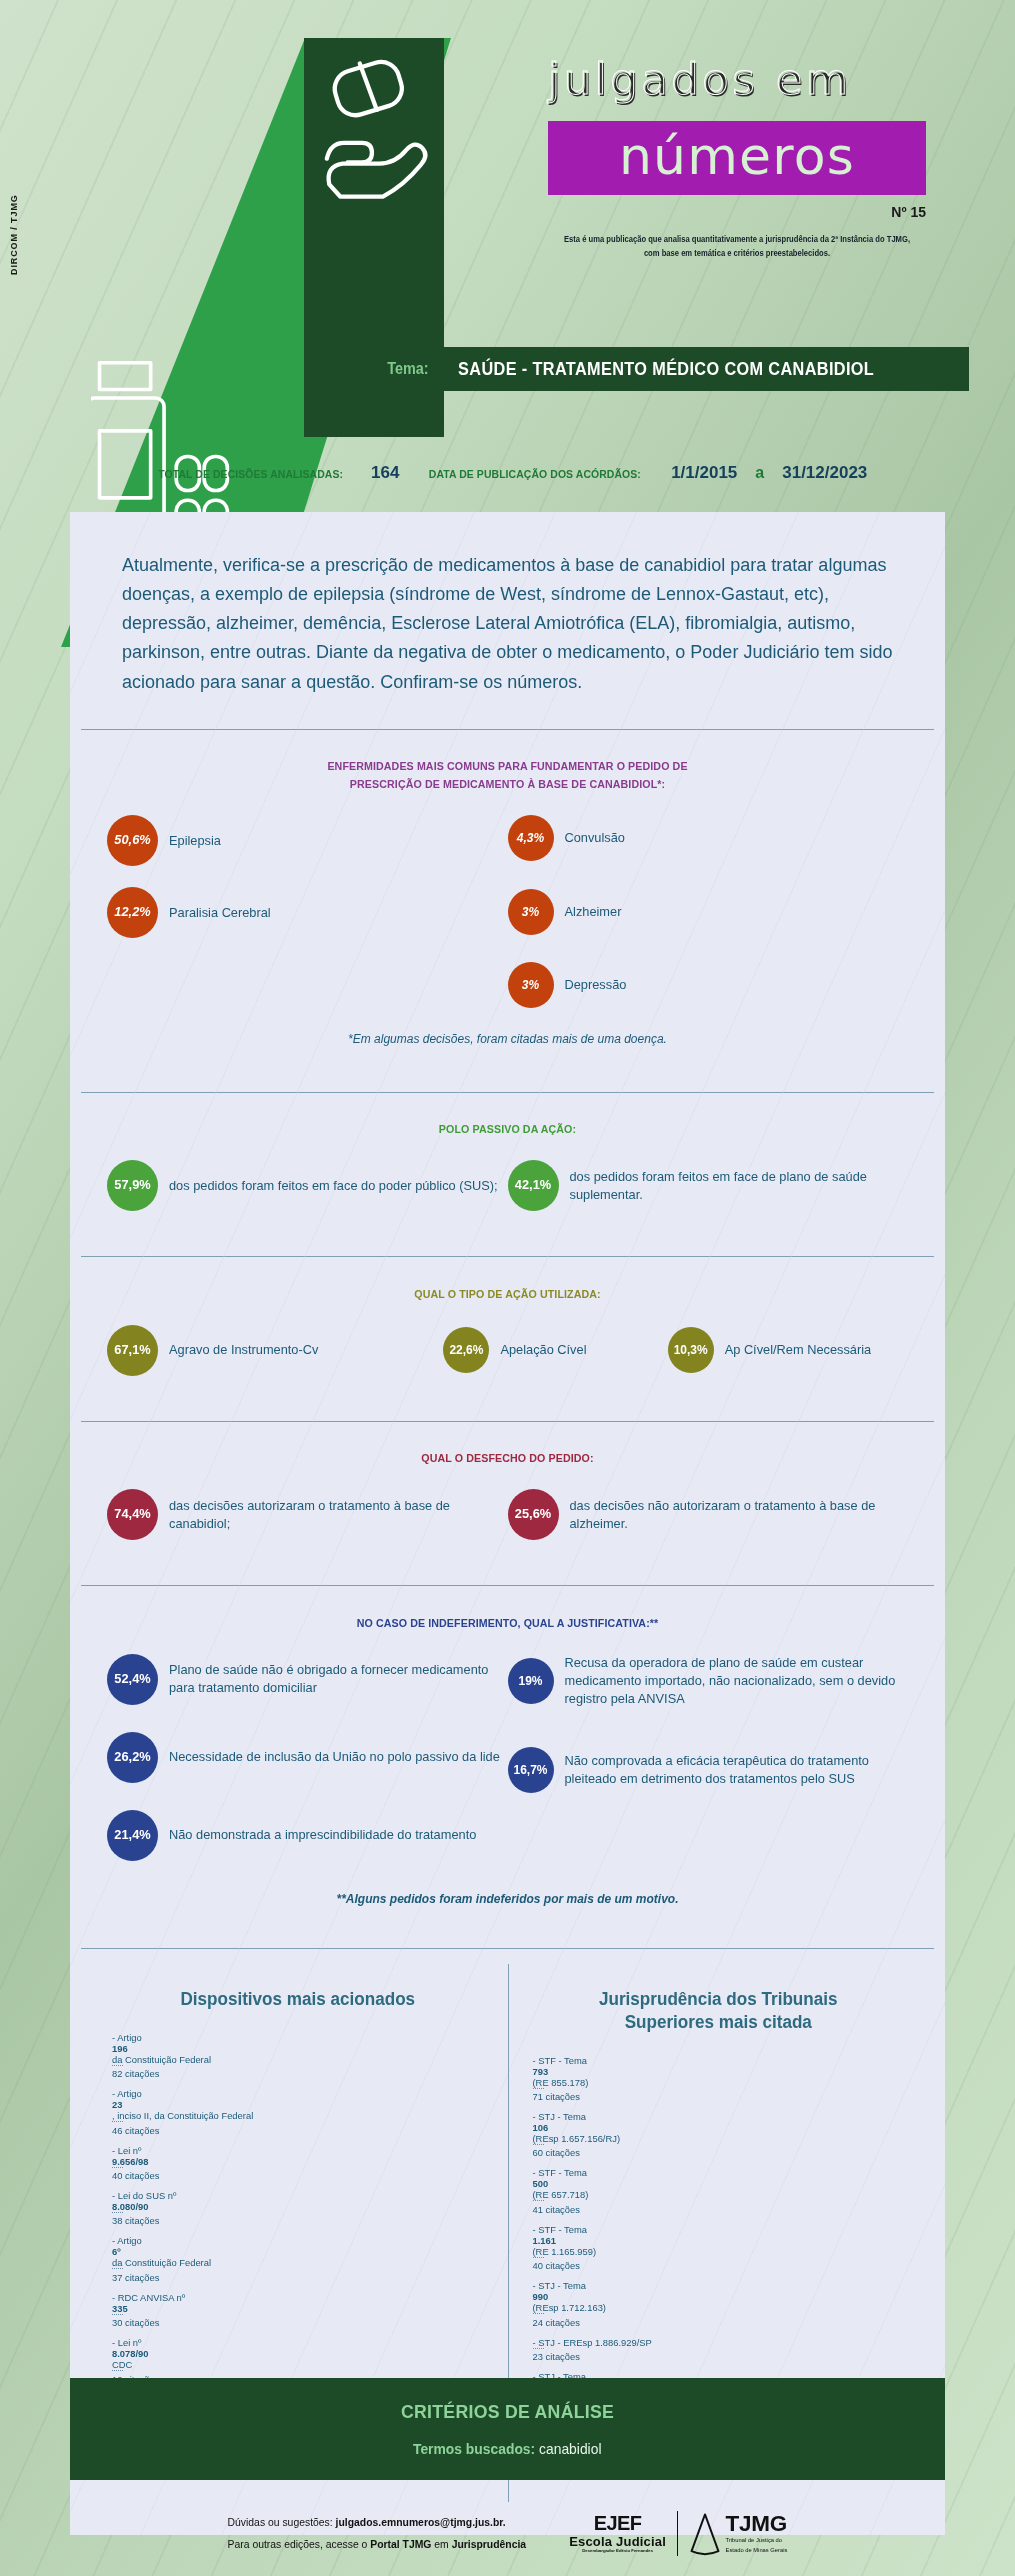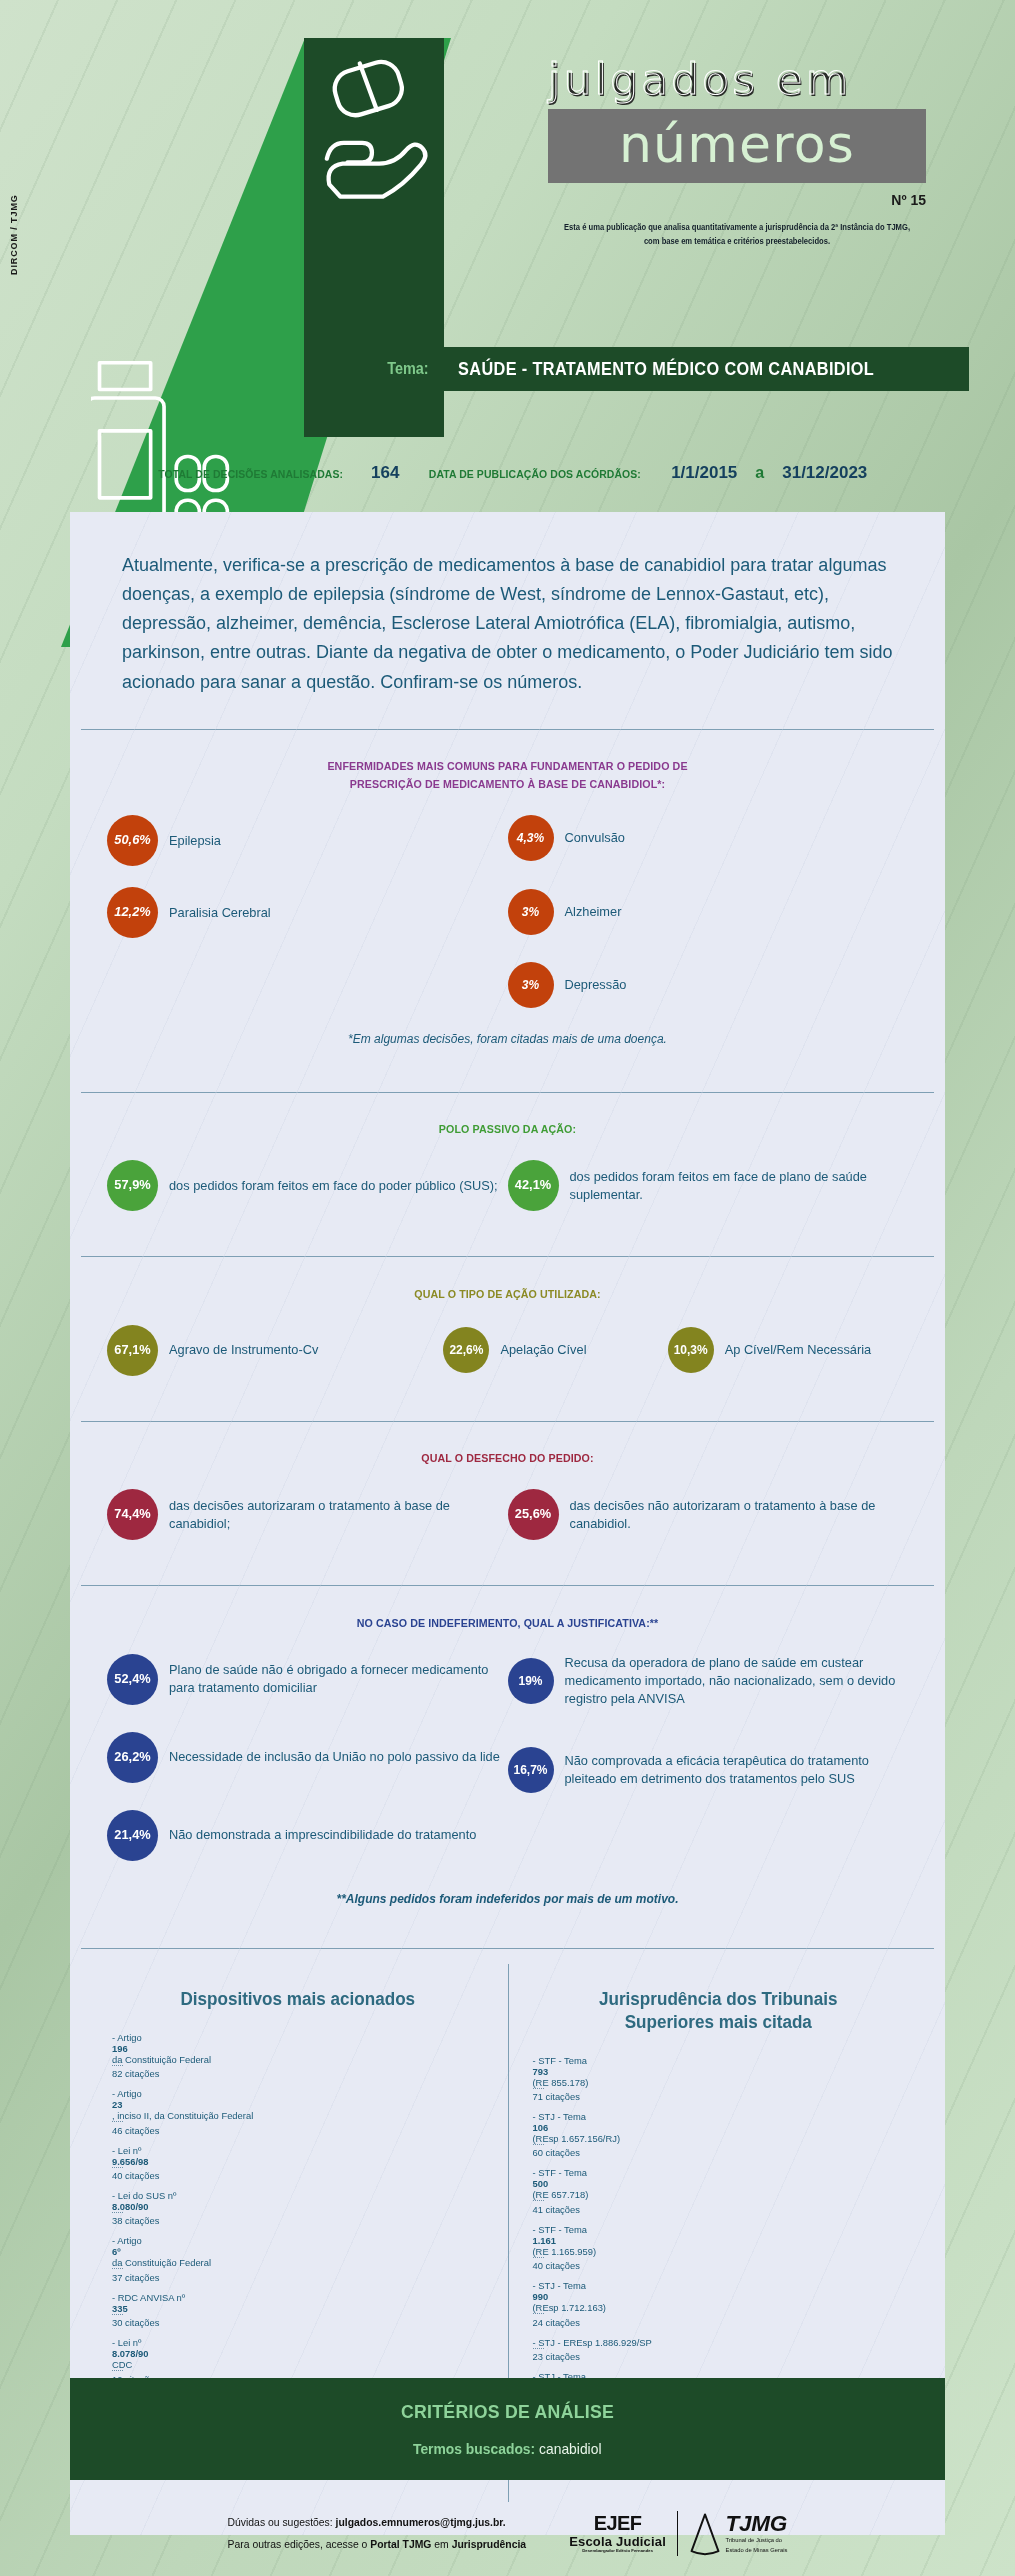--- a/index.html
+++ b/index.html
@@ -44,21 +44,21 @@
   .title-wrap{position:absolute; left:548px; top:58px; width:426px;}
   .title-top{
     font-size:43px; letter-spacing:3.7px; font-weight:400;
     color:transparent;
     -webkit-text-stroke:1px #ffffff;
     text-shadow:1.5px 1.8px 0 rgba(20,20,20,.88);
     line-height:1;
     font-family:"DejaVu Sans", sans-serif;
   }
   .title-band{
-    margin-top:8px; background:#737373; width:378px; height:74px;
+    margin-top:20px; background:#a21caf; width:378px; height:74px;
     display:flex; align-items:center; justify-content:center;
   }
   .title-band span{
     font-size:52px; font-weight:400; color:#d6f0d2; line-height:1;
     letter-spacing:1.2px; font-family:"DejaVu Sans", sans-serif;
     transform:translateY(-2.4px);
   }
   .issue-no{
     margin-top:8.5px; text-align:right; width:378px;
     font-size:14px; font-weight:700; color:#1a1a1a;
@@ -161,21 +161,21 @@
     display:flex;align-items:center;justify-content:center;gap:43px;}
   .foot-txt{font-size:10.4px;color:#111;line-height:2.05;}
   .foot-txt b{font-weight:700;}
   .logos{display:flex;align-items:center;gap:11px;}
   .ejef{text-align:center;line-height:1;}
   .ejef .big{font-size:20px;font-weight:700;letter-spacing:-0.6px;color:#111;}
   .ejef .s1{font-size:13px;font-weight:700;color:#111;margin-top:1.8px;letter-spacing:0.2px;}
   .ejef .s2{font-size:4.3px;font-weight:700;color:#111;margin-top:1.2px;}
   .vbar{width:0.6px;height:45px;background:#111;}
   .tjmg{display:flex;align-items:center;gap:4.9px;}
-  .tjmg .txt .big{font-size:22.5px;font-weight:700;color:#111;letter-spacing:-0.3px;line-height:1;font-style:italic;}
+  .tjmg .txt .big{font-size:22.5px;font-weight:700;color:#111;letter-spacing:-0.3px;line-height:1;}
   .tjmg .txt .s{font-size:5.8px;color:#111;line-height:1.3;margin-top:1.8px;}
 </style>
 </head>
 <body>
 
 <div id="page">
   <div id="diag-lines"></div>
 </div>
 
 <div class="side-credit">DIRCOM / TJMG</div>
@@ -306,21 +306,21 @@
 
   <div class="section">
     <div class="sec-title crimson-t">QUAL O DESFECHO DO PEDIDO:</div>
     <div class="grid2">
       <div class="stat">
         <div class="bubble b-crimson b-lg">74,4%</div>
         <div class="stat-label">das decisões autorizaram o tratamento à base de canabidiol;</div>
       </div>
       <div class="stat">
         <div class="bubble b-crimson b-lg">25,6%</div>
-        <div class="stat-label">das decisões não autorizaram o tratamento à base de canabidiol.</div>
+        <div class="stat-label">das decisões não autorizaram o tratamento à base de alzheimer.</div>
       </div>
     </div>
   </div>
   <div class="rule"></div>
 
   <div class="section">
     <div class="sec-title blue-t">NO CASO DE INDEFERIMENTO, QUAL A JUSTIFICATIVA:**</div>
     <div class="grid2">
       <div>
         <div class="stat">

